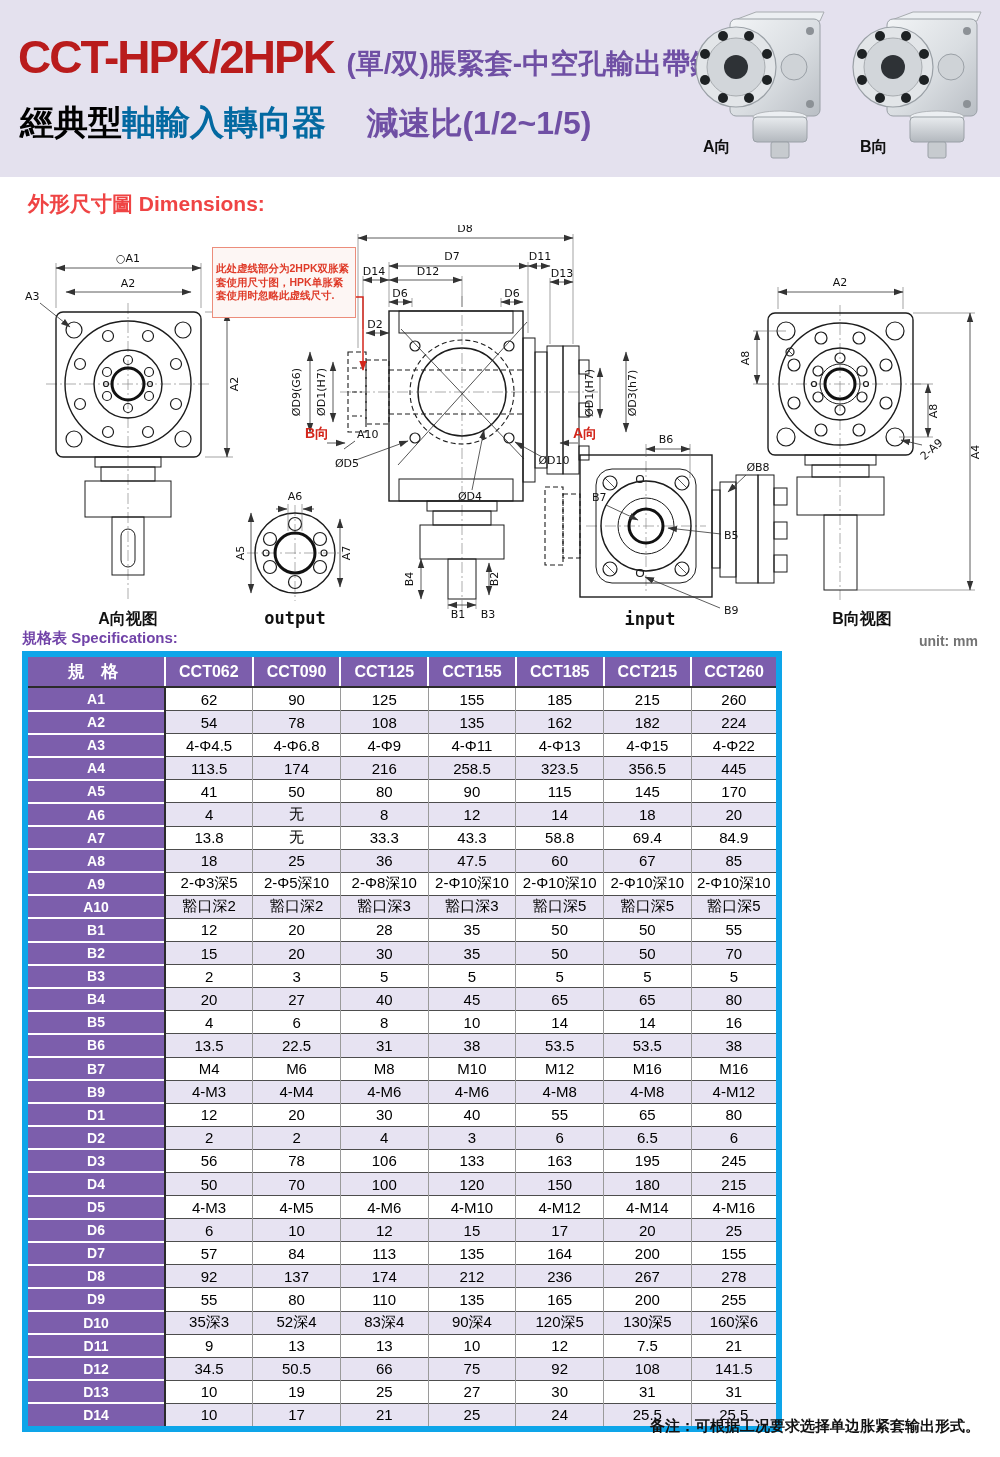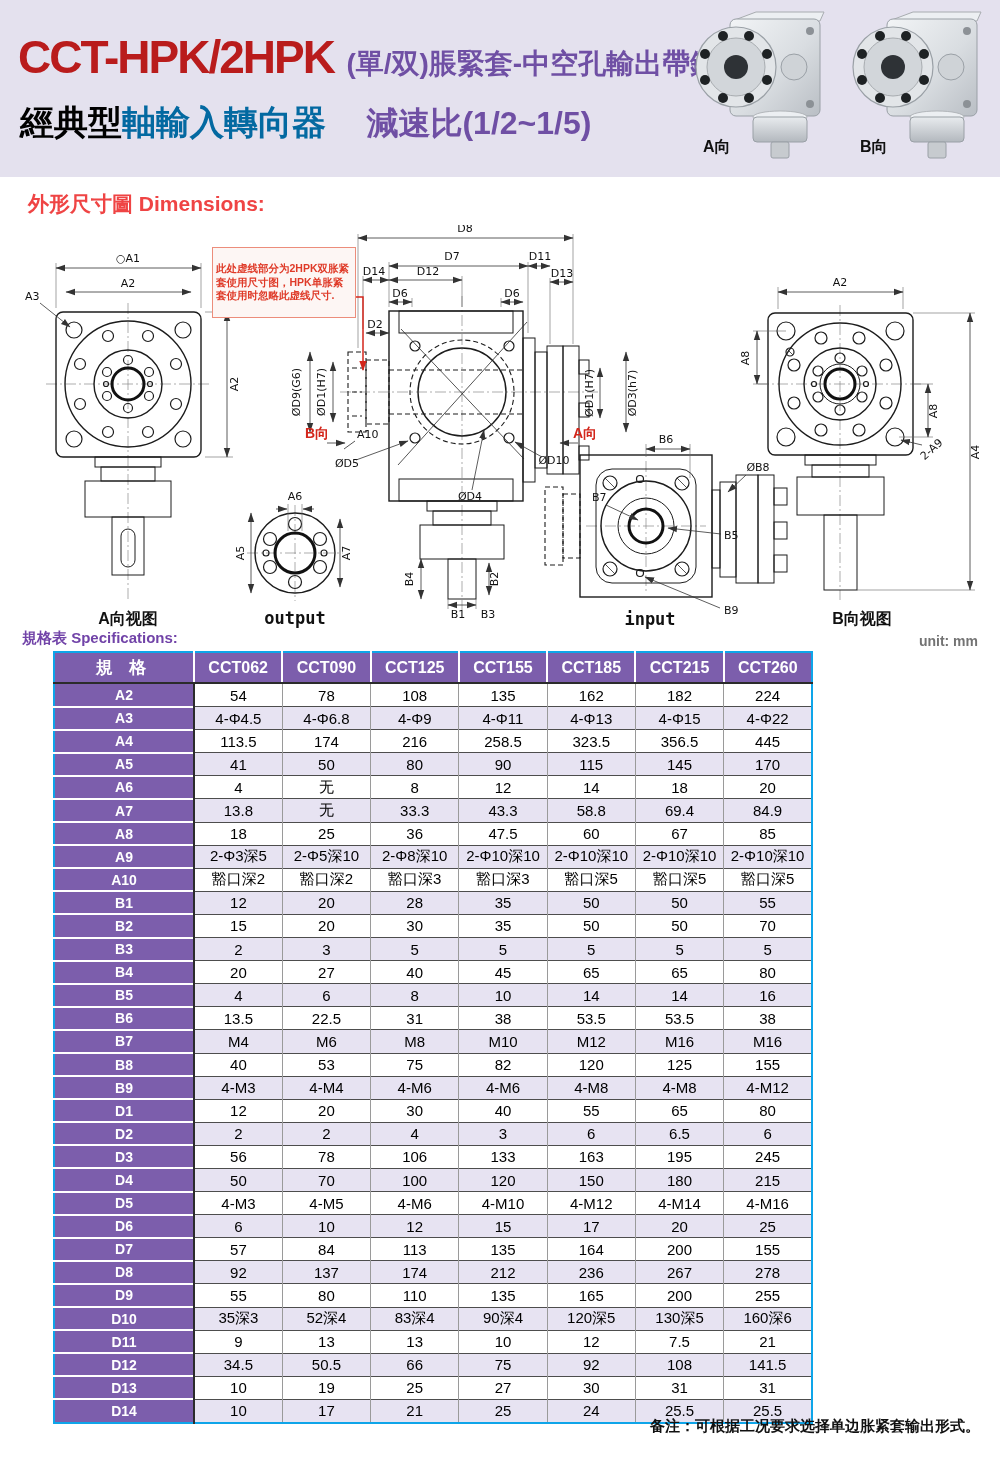--- a/index.html
+++ b/index.html
@@ -34,21 +34,21 @@
   .dim{stroke:#333;stroke-width:.8;fill:none;}
   .ext{stroke:#666;stroke-width:.6;}
   .bore{fill:none;stroke:#111;stroke-width:3;}
   .lbl{font:11px "DejaVu Sans",sans-serif;fill:#111;}
   .cap{font:bold 16px "Liberation Sans",sans-serif;fill:#111;}
   .capm{font:bold 17px "DejaVu Sans Mono",monospace;fill:#111;}
   .redlbl{font:bold 14px "Liberation Sans",sans-serif;fill:#d3261b;}
   .redln{stroke:#d3261b;stroke-width:1.5;fill:none;}
   
   #spec-table{position:absolute;left:22px;top:651px;width:760px;border-collapse:collapse;
-              border:2px solid #0ea5e9;table-layout:fixed;margin-left:31px;}
+              border:6px solid #0ea5e9;table-layout:fixed;}
   #spec-table th,#spec-table td{padding:0;text-align:center;vertical-align:middle;}
   #spec-table thead th{background:#7c5eac;color:#fff;font-size:16px;font-weight:bold;height:29px;
               border-left:2px solid #fff;border-bottom:2px solid #2b2b2b;}
   #spec-table thead th:first-child{border-left:none;font-size:17px;letter-spacing:6px;}
   #spec-table col.c0{width:140px;}
   #spec-table tbody th{background:#7c5eac;color:#fff;font-size:14px;font-weight:bold;
               border-top:2px solid #fff;border-right:2px solid #2b2b2b;}
   #spec-table tbody td{font-size:15px;color:#000;height:22.1px;
               border-top:1px solid #4d4d4d;border-left:1px solid #9a9a9a;}
   #spec-table tbody tr:nth-child(even) td{background:#e7e3f2;}
@@ -424,20 +424,30 @@
           <th>CCT090</th>
           <th>CCT125</th>
           <th>CCT155</th>
           <th>CCT185</th>
           <th>CCT215</th>
           <th>CCT260</th>
         </tr>
       </thead>
     <tbody id="spec-body">
         <tr>
+          <th>A1</th>
+          <td>62</td>
+          <td>90</td>
+          <td>125</td>
+          <td>155</td>
+          <td>185</td>
+          <td>215</td>
+          <td>260</td>
+        </tr>
+        <tr>
           <th>A2</th>
           <td>54</td>
           <td>78</td>
           <td>108</td>
           <td>135</td>
           <td>162</td>
           <td>182</td>
           <td>224</td>
         </tr>
         <tr>
@@ -584,30 +594,20 @@
           <th>B7</th>
           <td>M4</td>
           <td>M6</td>
           <td>M8</td>
           <td>M10</td>
           <td>M12</td>
           <td>M16</td>
           <td>M16</td>
         </tr>
         <tr>
-          <th>B8</th>
-          <td>40</td>
-          <td>53</td>
-          <td>75</td>
-          <td>82</td>
-          <td>120</td>
-          <td>125</td>
-          <td>155</td>
-        </tr>
-        <tr>
           <th>B9</th>
           <td>4-M3</td>
           <td>4-M4</td>
           <td>4-M6</td>
           <td>4-M6</td>
           <td>4-M8</td>
           <td>4-M8</td>
           <td>4-M12</td>
         </tr>
         <tr>

